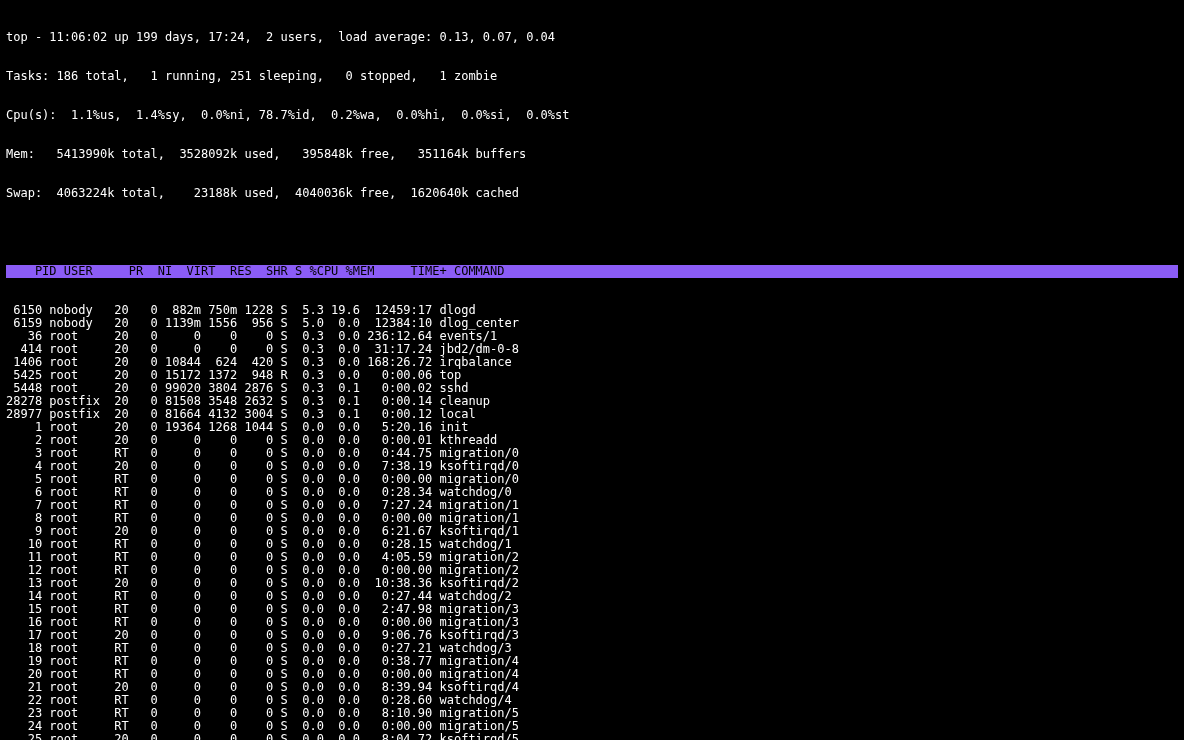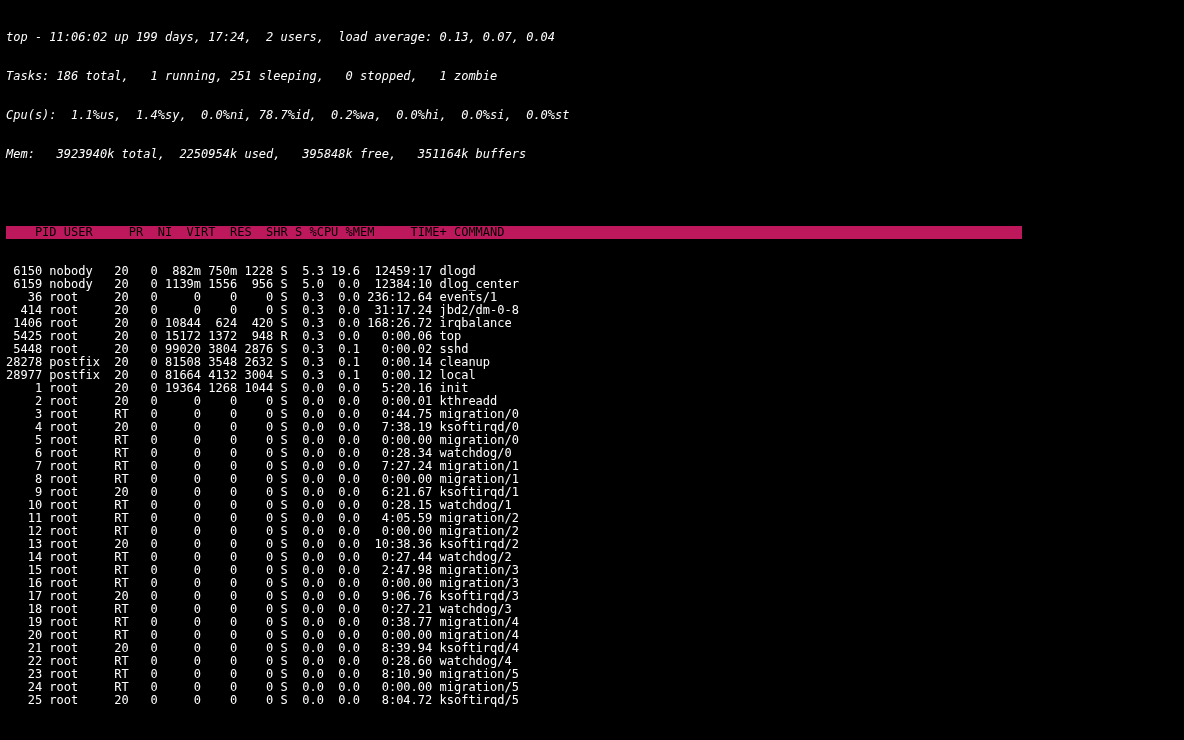--- a/index.html
+++ b/index.html
@@ -11,33 +11,34 @@
     font-size:12px;
     line-height:13px;
     width:1184px;
     height:740px;
     overflow:hidden;
   }
   #terminal{
     padding:5px 6px;
     white-space:pre;
   }
-  .sum-line span{white-space:pre;font-style:italic;}
+  .sum-line span{white-space:pre;}
   .hdr{
-    background:#be185d;
+    background:#8b5cf6;
     color:#000;
     display:inline-block;
-    width:1016px;
+    width:1172px;
   }
   .row{height:13px;}
 </style>
 </head>
 <body>
 
 <div id="terminal">
   <div class="sum-line row"><span>top - 11:06:02 up 199 days, 17:24,  2 users,  load average: 0.13, 0.07, 0.04</span></div>
   <div class="sum-line row"><span>Tasks: 186 total,   1 running, 251 sleeping,   0 stopped,   1 zombie</span></div>
   <div class="sum-line row"><span>Cpu(s):  1.1%us,  1.4%sy,  0.0%ni, 78.7%id,  0.2%wa,  0.0%hi,  0.0%si,  0.0%st</span></div>
-  <div class="sum-line row"><span>Mem:   3923940k total,  2250954k used,   395848k free,   351164k buffers</span></div>
+  <div class="sum-line row"><span>Mem:   5413990k total,  3528092k used,   395848k free,   351164k buffers</span></div>
+  <div class="sum-line row"><span>Swap:  4063224k total,    23188k used,  4040036k free,  1620640k cached</span></div>
   <div class="row">&nbsp;</div>
   <div class="row"><span class="hdr" id="hdr">    PID USER     PR  NI  VIRT  RES  SHR S %CPU %MEM     TIME+ COMMAND  </span></div>
   <div id="plist"><div class="row"> 6150 nobody   20   0  882m 750m 1228 S  5.3 19.6  12459:17 dlogd</div><div class="row"> 6159 nobody   20   0 1139m 1556  956 S  5.0  0.0  12384:10 dlog_center</div><div class="row">   36 root     20   0     0    0    0 S  0.3  0.0 236:12.64 events/1</div><div class="row">  414 root     20   0     0    0    0 S  0.3  0.0  31:17.24 jbd2/dm-0-8</div><div class="row"> 1406 root     20   0 10844  624  420 S  0.3  0.0 168:26.72 irqbalance</div><div class="row"> 5425 root     20   0 15172 1372  948 R  0.3  0.0   0:00.06 top</div><div class="row"> 5448 root     20   0 99020 3804 2876 S  0.3  0.1   0:00.02 sshd</div><div class="row">28278 postfix  20   0 81508 3548 2632 S  0.3  0.1   0:00.14 cleanup</div><div class="row">28977 postfix  20   0 81664 4132 3004 S  0.3  0.1   0:00.12 local</div><div class="row">    1 root     20   0 19364 1268 1044 S  0.0  0.0   5:20.16 init</div><div class="row">    2 root     20   0     0    0    0 S  0.0  0.0   0:00.01 kthreadd</div><div class="row">    3 root     RT   0     0    0    0 S  0.0  0.0   0:44.75 migration/0</div><div class="row">    4 root     20   0     0    0    0 S  0.0  0.0   7:38.19 ksoftirqd/0</div><div class="row">    5 root     RT   0     0    0    0 S  0.0  0.0   0:00.00 migration/0</div><div class="row">    6 root     RT   0     0    0    0 S  0.0  0.0   0:28.34 watchdog/0</div><div class="row">    7 root     RT   0     0    0    0 S  0.0  0.0   7:27.24 migration/1</div><div class="row">    8 root     RT   0     0    0    0 S  0.0  0.0   0:00.00 migration/1</div><div class="row">    9 root     20   0     0    0    0 S  0.0  0.0   6:21.67 ksoftirqd/1</div><div class="row">   10 root     RT   0     0    0    0 S  0.0  0.0   0:28.15 watchdog/1</div><div class="row">   11 root     RT   0     0    0    0 S  0.0  0.0   4:05.59 migration/2</div><div class="row">   12 root     RT   0     0    0    0 S  0.0  0.0   0:00.00 migration/2</div><div class="row">   13 root     20   0     0    0    0 S  0.0  0.0  10:38.36 ksoftirqd/2</div><div class="row">   14 root     RT   0     0    0    0 S  0.0  0.0   0:27.44 watchdog/2</div><div class="row">   15 root     RT   0     0    0    0 S  0.0  0.0   2:47.98 migration/3</div><div class="row">   16 root     RT   0     0    0    0 S  0.0  0.0   0:00.00 migration/3</div><div class="row">   17 root     20   0     0    0    0 S  0.0  0.0   9:06.76 ksoftirqd/3</div><div class="row">   18 root     RT   0     0    0    0 S  0.0  0.0   0:27.21 watchdog/3</div><div class="row">   19 root     RT   0     0    0    0 S  0.0  0.0   0:38.77 migration/4</div><div class="row">   20 root     RT   0     0    0    0 S  0.0  0.0   0:00.00 migration/4</div><div class="row">   21 root     20   0     0    0    0 S  0.0  0.0   8:39.94 ksoftirqd/4</div><div class="row">   22 root     RT   0     0    0    0 S  0.0  0.0   0:28.60 watchdog/4</div><div class="row">   23 root     RT   0     0    0    0 S  0.0  0.0   8:10.90 migration/5</div><div class="row">   24 root     RT   0     0    0    0 S  0.0  0.0   0:00.00 migration/5</div><div class="row">   25 root     20   0     0    0    0 S  0.0  0.0   8:04.72 ksoftirqd/5</div></div>
 </div>
 
 </body></html>

